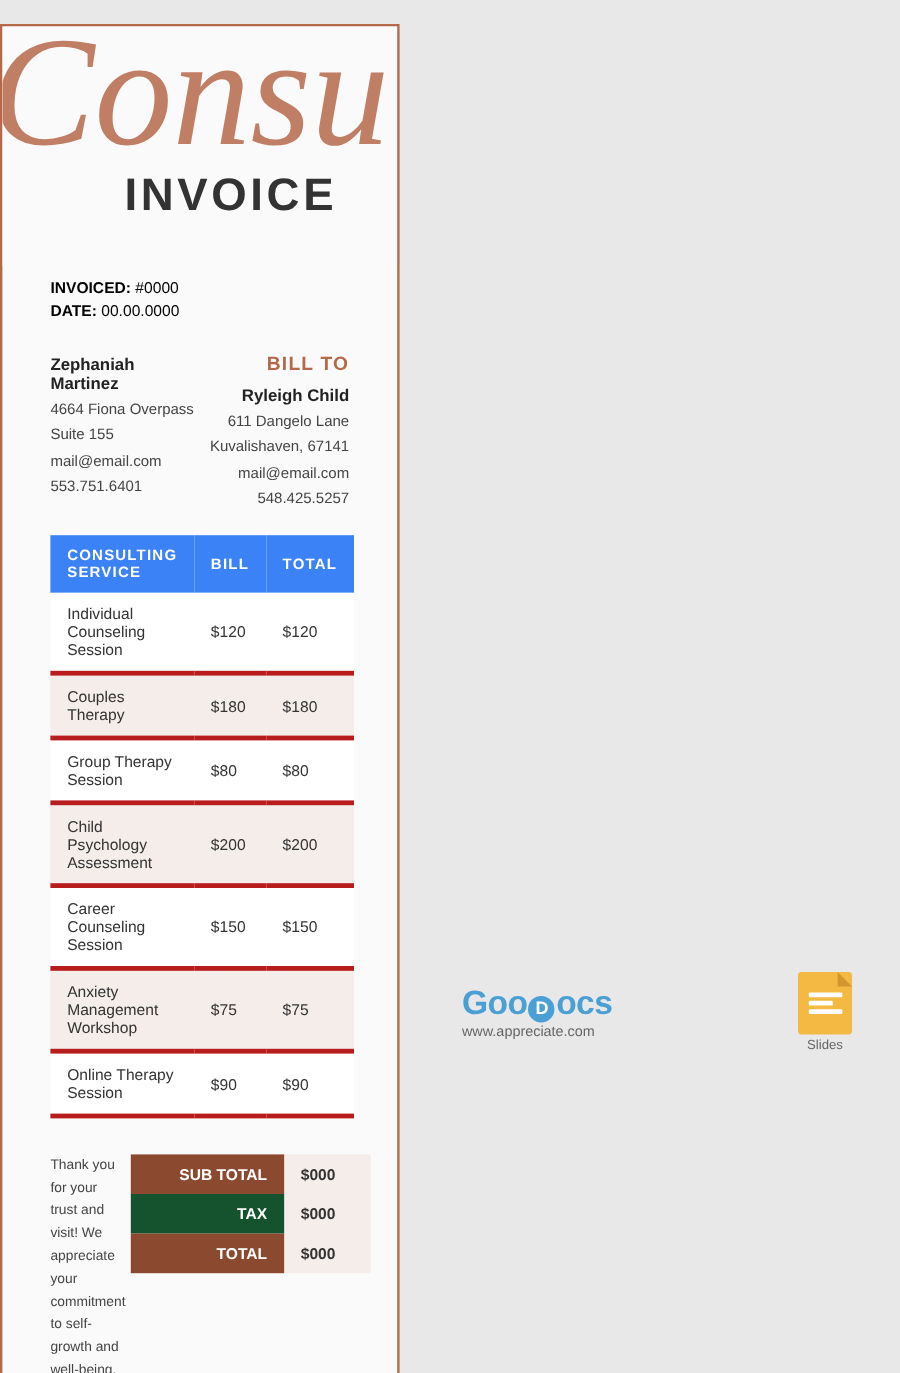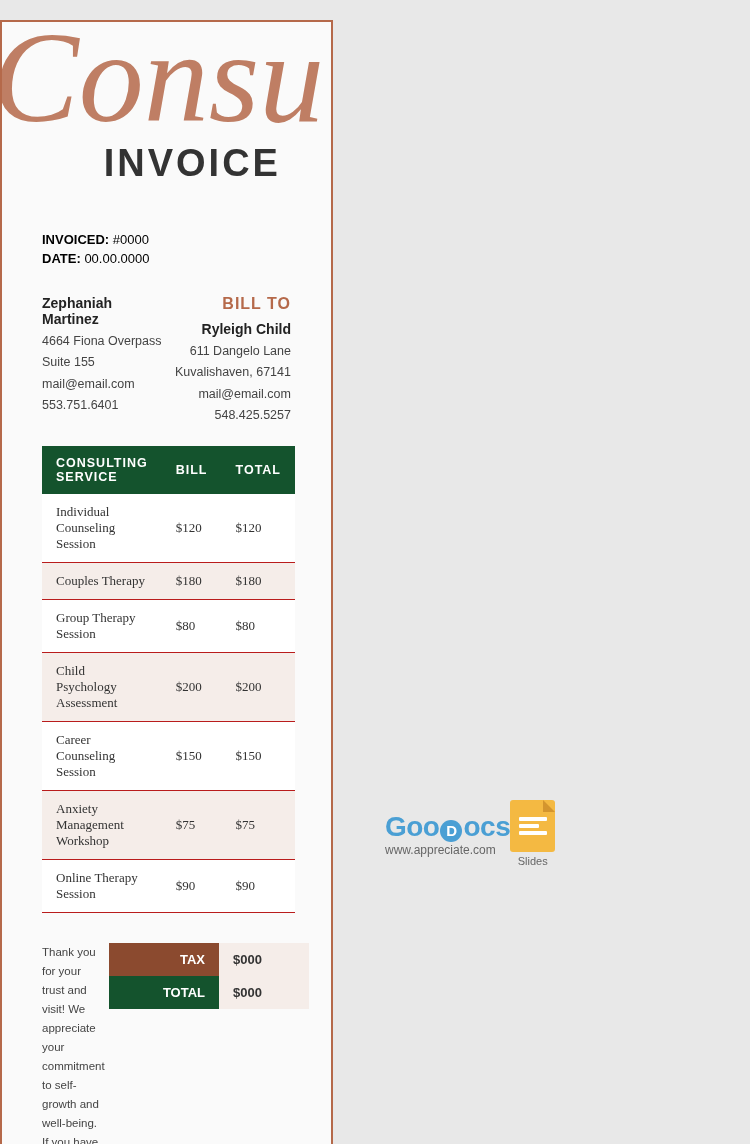--- a/index.html
+++ b/index.html
@@ -100,37 +100,36 @@
     }
     .table-section {
       padding: 0 40px;
       margin-bottom: 20px;
     }
     .service-table {
       width: 100%;
       border-collapse: collapse;
     }
     .service-table thead tr {
-      background: #14532d;
+      background: #3b82f6;
     }
     .service-table thead th {
       color: #fff;
       font-size: 12.5px;
       font-weight: bold;
       letter-spacing: 1px;
       padding: 10px 14px;
       text-align: left;
     }
     .service-table thead th:last-child,
     .service-table thead th:nth-child(2) {
       text-align: left;
     }
     .service-table tbody tr {
-      border-bottom: 1px solid #b91c1c;
-      font-family: Liberation Serif, serif;
+      border-bottom: 4px solid #b91c1c;
     }
     .service-table tbody tr:nth-child(even) {
       background: #f5ede9;
     }
     .service-table tbody tr:nth-child(odd) {
       background: #fff;
     }
     .service-table tbody td {
       font-size: 13px;
       color: #333;
@@ -183,20 +182,21 @@
     }
     .totals-table tr:nth-child(3) td:last-child {
       background: #f5ede9;
       color: #333;
     }
     .footer-bar {
       width: 750px;
       background: #e8e8e8;
       display: flex;
       align-items: center;
+      justify-content: space-between;
       padding: 18px 40px 10px 52px;
       margin-top: 10px;
     }
     .gooddocs-logo {
       display: flex;
       flex-direction: column;
     }
     .gooddocs-brand {
       font-size: 28px;
       font-weight: bold;
@@ -354,20 +354,24 @@
       <td>$90</td>
     </tr>
           </tbody>
       </table>
     </div>
 
     <div class="bottom-section">
       <div class="thank-you-text">Thank you for your trust and visit! We appreciate your commitment to self-growth and well-being. If you have any further questions or require ongoing support, please don't hesitate to reach out. Wishing you a successful journey towards becoming the best version of yourself and a happy life. We look forward to seeing you again!</div>
       <table class="totals-table">
         <tbody>
+            <tr>
+          <td>SUB TOTAL</td>
+          <td>$000</td>
+        </tr>
         <tr>
           <td>TAX</td>
           <td>$000</td>
         </tr>
         <tr>
           <td>TOTAL</td>
           <td>$000</td>
         </tr>
       </tbody>
         </table>

